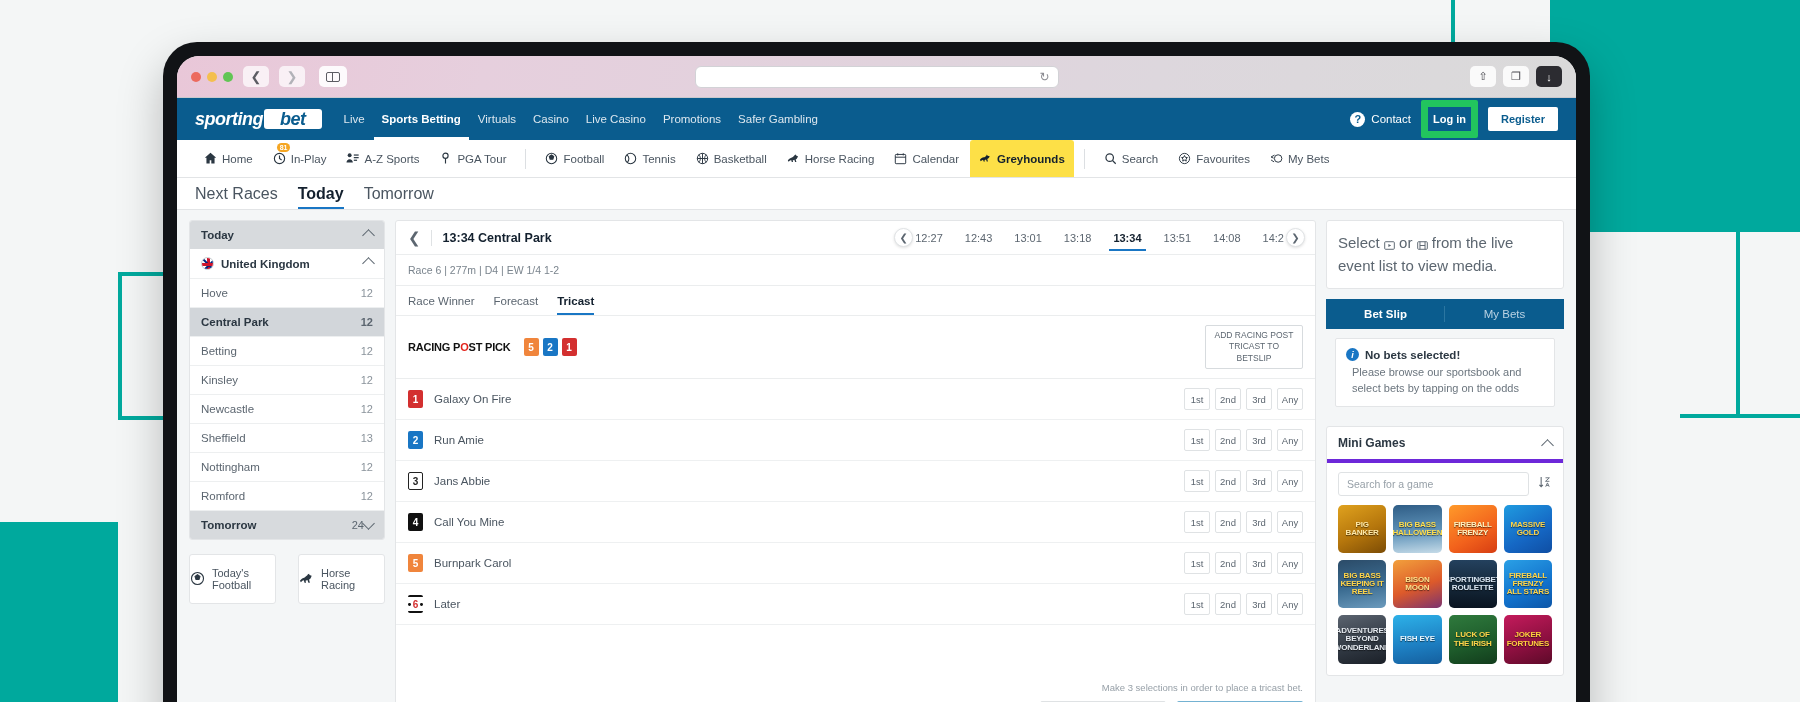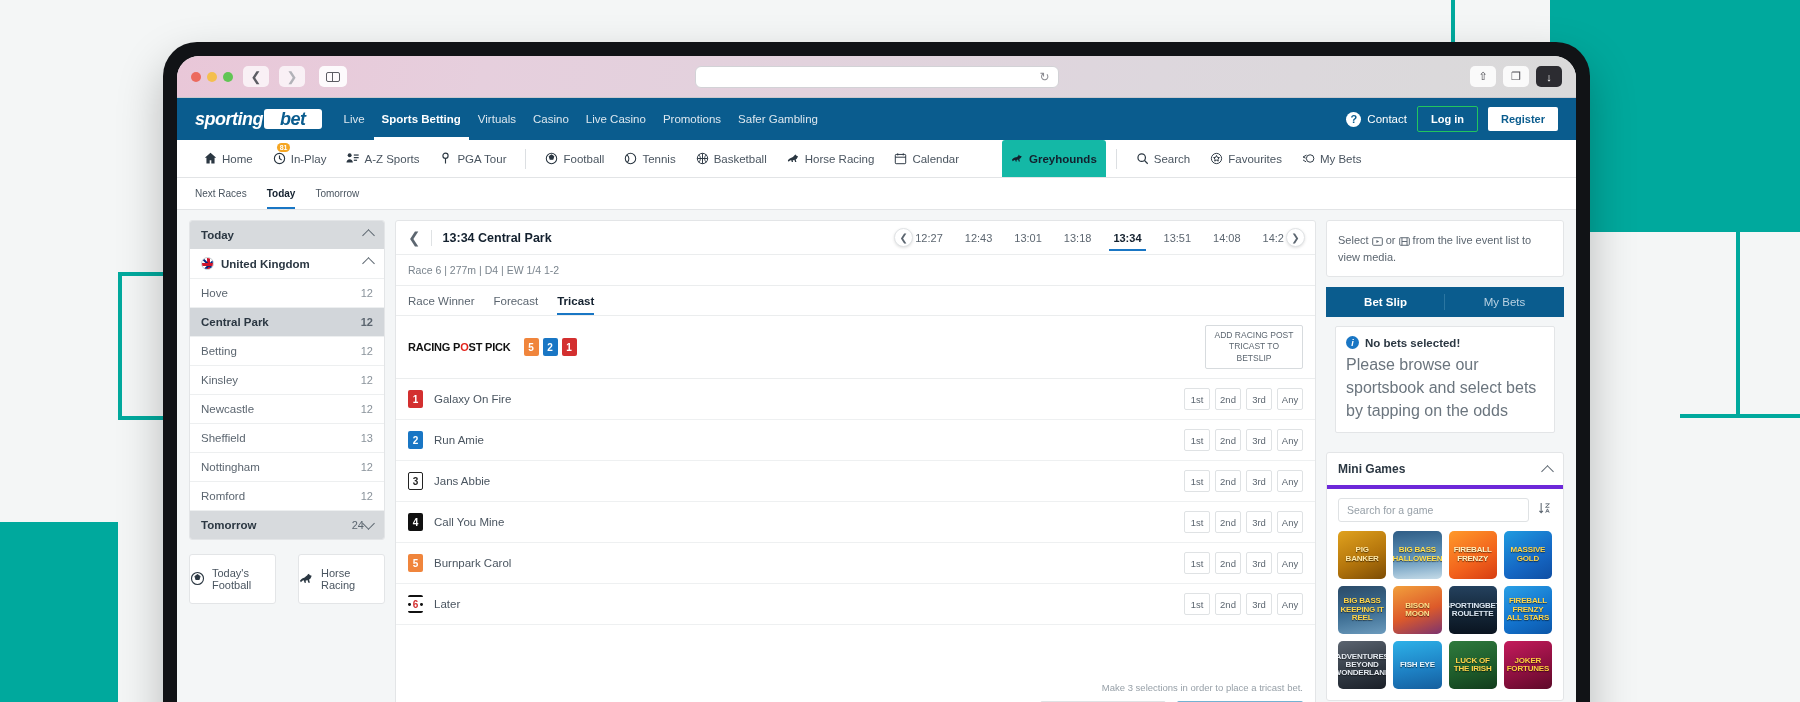--- a/index.html
+++ b/index.html
@@ -75,41 +75,41 @@
   #logo { font-size:18px; font-weight:bold; font-style:italic; color:#fff; letter-spacing:-.5px; margin-right:22px; white-space:nowrap; }
   #logo .bet { background:#fff; color:#0a5c8e; border-radius:3px; padding:0 16px; margin-left:1px; font-style:italic; }
   #mainnav { display:flex; gap:17px; align-items:center; height:100%; }
   .mnav { font-size:11.5px; color:#dce7ef; white-space:nowrap; height:100%; display:flex; align-items:center; position:relative; }
   .mnav.active { color:#fff; font-weight:bold; }
   .mnav.active:after { content:""; position:absolute; left:-8px; right:-8px; bottom:0; height:3px; background:#fff; }
   #acct { margin-left:auto; display:flex; align-items:center; gap:10px; }
   #contact { display:flex; align-items:center; gap:6px; color:#fff; font-size:11.5px; }
   .qmark { width:15px; height:15px; border-radius:50%; background:#fff; color:#0a5c8e;
            font-size:11px; font-weight:bold; display:flex; align-items:center; justify-content:center; }
-  .btn-login { border:1px solid #22c55e; color:#fff; font-size:11px; font-weight:bold;
-               padding:6px 13px; border-radius:2px; }
+  .btn-login { border:7px solid #22c55e; color:#fff; font-size:11px; font-weight:bold;
+               padding:6px 5px; border-radius:2px; }
   .btn-register { background:#fff; color:#0a5c8e; font-size:11px; font-weight:bold;
                   padding:6px 13px; border-radius:2px; }
 
   
   #sportsnav { height:38px; background:#fff; display:flex; align-items:center; padding:0 18px;
                border-bottom:1px solid #e2e4e6; gap:2px; }
   .snav { display:flex; align-items:center; gap:5px; font-size:11.5px; color:#4a5560;
           padding:9px 9px; height:100%; white-space:nowrap; position:relative; }
-  .snav.active { background:#14b8a6; font-weight:bold; color:#13202e; border-radius:3px 3px 0 0;margin-left:32px; }
+  .snav.active { background:#fde047; font-weight:bold; color:#13202e; border-radius:3px 3px 0 0; }
   .snav .ic { width:13px; height:13px; display:inline-flex; align-items:center; justify-content:center; }
   .snav .ic svg { width:13px; height:13px; }
   .badge { position:absolute; top:3px; left:13px; background:#f5a623; color:#fff; font-size:7px;
            font-weight:bold; border-radius:8px; padding:1px 3px; line-height:1; }
   .navdiv { width:1px; height:20px; background:#dcdfe2; margin:0 8px; }
 
   
   #tabsrow { height:32px; background:#fff; display:flex; align-items:center; padding:0 18px; gap:20px;
              border-bottom:1px solid #e2e4e6; }
-  .trow-tab { font-size:10px; color:#4a5560; height:100%; display:flex; align-items:center; position:relative; }
+  .trow-tab { font-size:16px; color:#4a5560; height:100%; display:flex; align-items:center; position:relative; }
   .trow-tab.active { color:#13202e; font-weight:bold; }
   .trow-tab.active:after { content:""; position:absolute; left:0; right:0; bottom:0; height:2.5px; background:#1976c4; }
 
   
   #body3 { display:flex; gap:10px; padding:10px 12px 0 12px; background:#f4f6f7; height: calc(100% - 42px - 42px - 38px - 32px); }
 
   
   #sidebar { width:196px; flex:0 0 196px; }
   .sb-card { background:#fff; border:1px solid #e3e5e7; border-radius:3px; overflow:hidden; }
   .sb-head { background:#d7dadd; padding:8px 11px; display:flex; align-items:center; justify-content:space-between;
@@ -204,33 +204,33 @@
   #media-icons { margin-left:auto; display:flex; align-items:center; gap:11px; }
   .micon { color:#c3c8cc; position:relative; display:flex; align-items:center; }
   .micon.active { color:#2b3742; }
   .micon.active:after { content:""; position:absolute; left:-3px; right:-3px; bottom:-9px; height:2.5px; background:#1976c4; }
   .mdiv { width:1px; height:14px; background:#e0e3e5; }
   #media-select-wrap { padding:9px 11px; border-bottom:1px solid #ebedee; display:flex; align-items:center; gap:8px; }
   #media-select { flex:1; height:23px; border:1px solid #dfe2e4; border-radius:2px; padding:0 7px;
                   display:flex; align-items:center; font-size:10.5px; color:#97a0a8; }
   #media-select .cv { margin-left:auto; }
   .star { color:#c3c8cc; font-size:13px; }
-  #media-body { padding:11px; font-size:11px; color:#5c6670; line-height:1.5; }
+  #media-body { padding:11px; font-size:15px; color:#5c6670; line-height:1.5; }
   .inl-ic { display:inline-flex; vertical-align:-2px; color:#5c6670; }
 
   #bs-tabs { display:flex; background:#0a5c8e; }
   .bs-tab { flex:1; text-align:center; padding:9px 0; font-size:11.5px; color:#b9d2e3; position:relative; }
   .bs-tab.active { color:#fff; font-weight:bold;border-radius:8px; }
   .bs-tab:first-child:after { content:""; position:absolute; right:0; top:7px; bottom:7px; width:1px; background:#2b76a1; }
   #bs-body { padding:9px; background:#f4f6f7; }
   #bs-inner { background:#fff; border:1px solid #e3e5e7; border-radius:2px; padding:9px 10px; }
   #bs-title { display:flex; align-items:center; gap:6px; font-size:11.5px; font-weight:bold; color:#2b3742; }
   .infoic { width:13px; height:13px; border-radius:50%; background:#1976c4; color:#fff; font-size:9px;
             font-weight:bold; display:flex; align-items:center; justify-content:center; font-style:italic; }
-  #bs-sub { font-size:16px; color:#6b757e; line-height:1.45; margin-top:4px; }
+  #bs-sub { font-size:11px; color:#6b757e; line-height:1.45; margin-top:4px;margin-left:6px; }
 
   #mg-head { display:flex; align-items:flex-end; padding:9px 11px; border-bottom:4px solid #6d28d9; }
   #mg-head .ttl { font-size:12px; font-weight:bold; color:#2b3742; }
   #mg-search-wrap { display:flex; align-items:center; gap:9px; padding:9px 11px; }
   #mg-search { flex:1; height:24px; border:1px solid #dfe2e4; border-radius:3px; padding:0 8px;
                display:flex; align-items:center; font-size:10.5px; color:#97a0a8; }
   #mg-grid { display:grid; grid-template-columns:repeat(4,1fr); gap:7px; padding:0 11px 11px; }
   .tile { aspect-ratio:1/1; border-radius:5px; overflow:hidden; position:relative;
           display:flex; align-items:center; justify-content:center; text-align:center; }
   .tile .tl {

